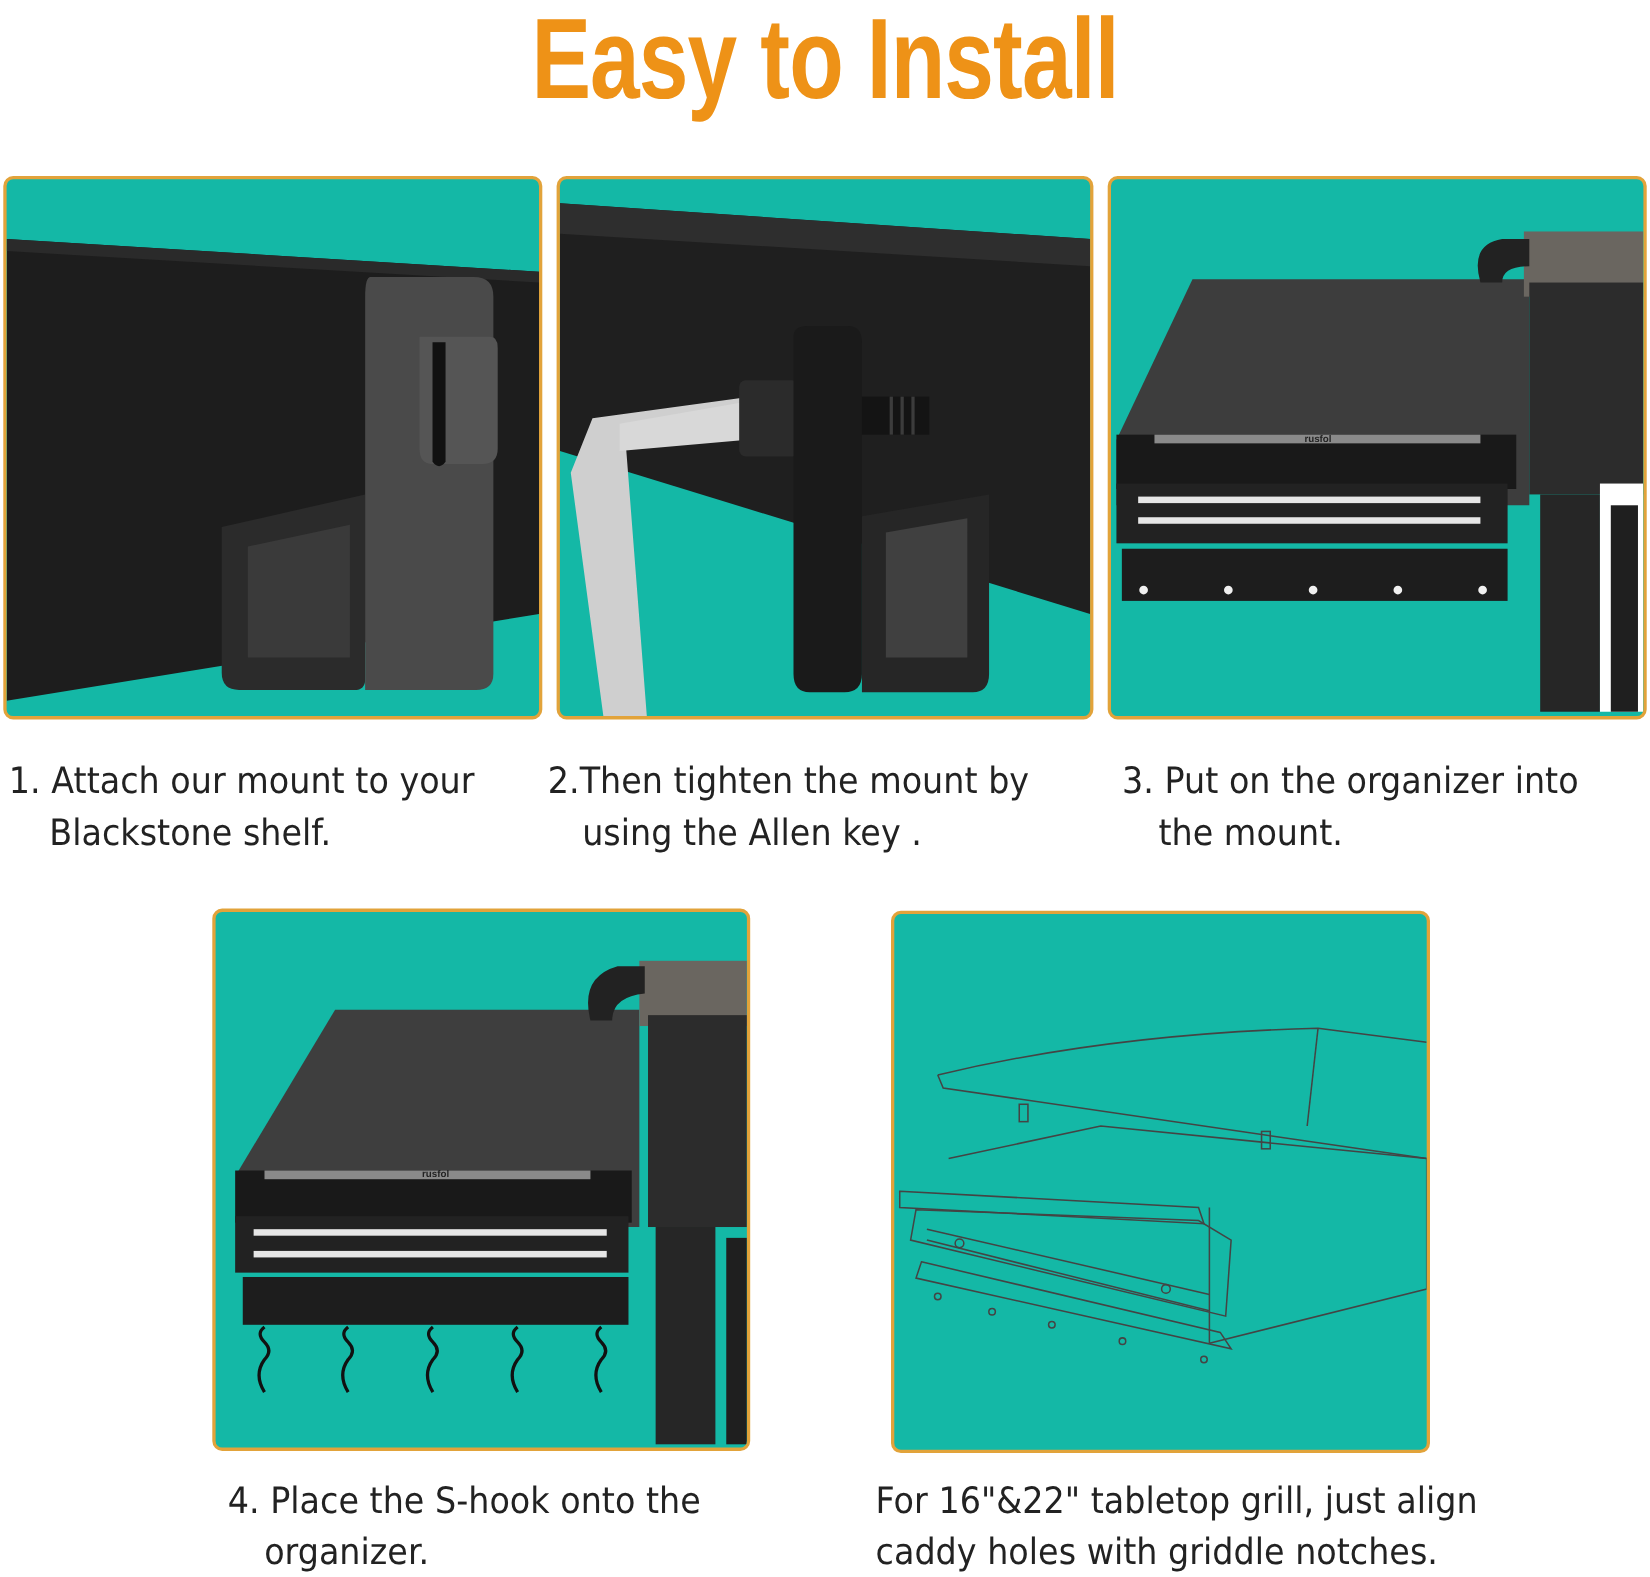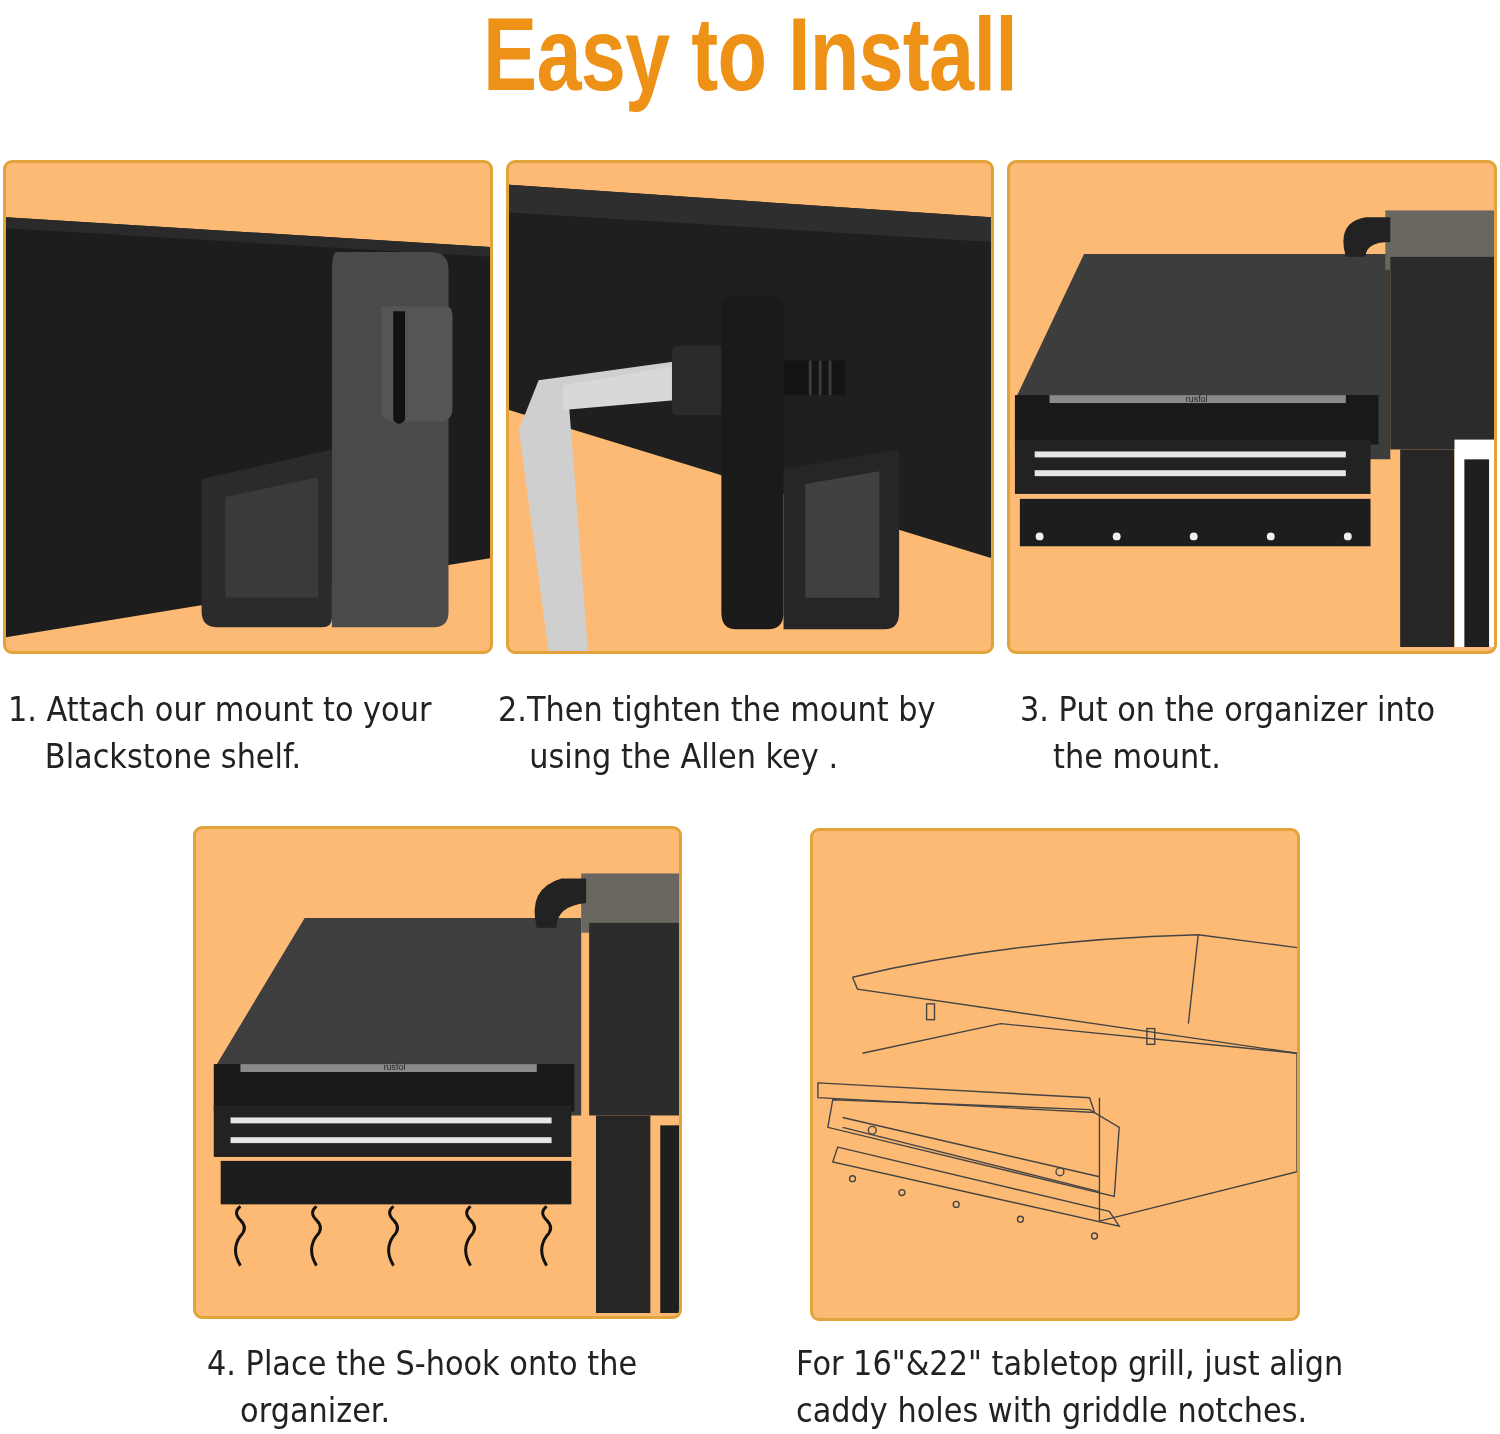--- a/index.html
+++ b/index.html
@@ -5,21 +5,21 @@
     html, body { margin:0; padding:0; background:#ffffff; }
     body { width:1500px; height:1434px; position:relative; overflow:hidden; font-family:"Liberation Sans", sans-serif; }
     .title {
       position:absolute; left:0; top:-6px; width:1500px; text-align:center;
       font-family:"Liberation Sans", sans-serif; font-weight:bold;
       font-size:104px; line-height:120px; color:#EE9217;
       transform:scaleX(0.78); transform-origin:center; letter-spacing:-1px;
     }
     .panel {
       position:absolute; box-sizing:border-box;
-      border:3px solid #E2A33A; border-radius:9px; background:#fdba74; overflow:hidden;
+      border:3px solid #E2A33A; border-radius:9px; background:#14b8a6; overflow:hidden;font-weight:bold;
     }
     .panel svg { position:absolute; left:0; top:0; width:100%; height:100%; }
     .caption {
       position:absolute; font-family:"DejaVu Sans", sans-serif;
       font-size:33px; line-height:47px; color:#222222; white-space:nowrap;
       transform:scaleX(0.92); transform-origin:left top;
     }
     .caption .line2 { display:block; }
   </style>
 </head>

